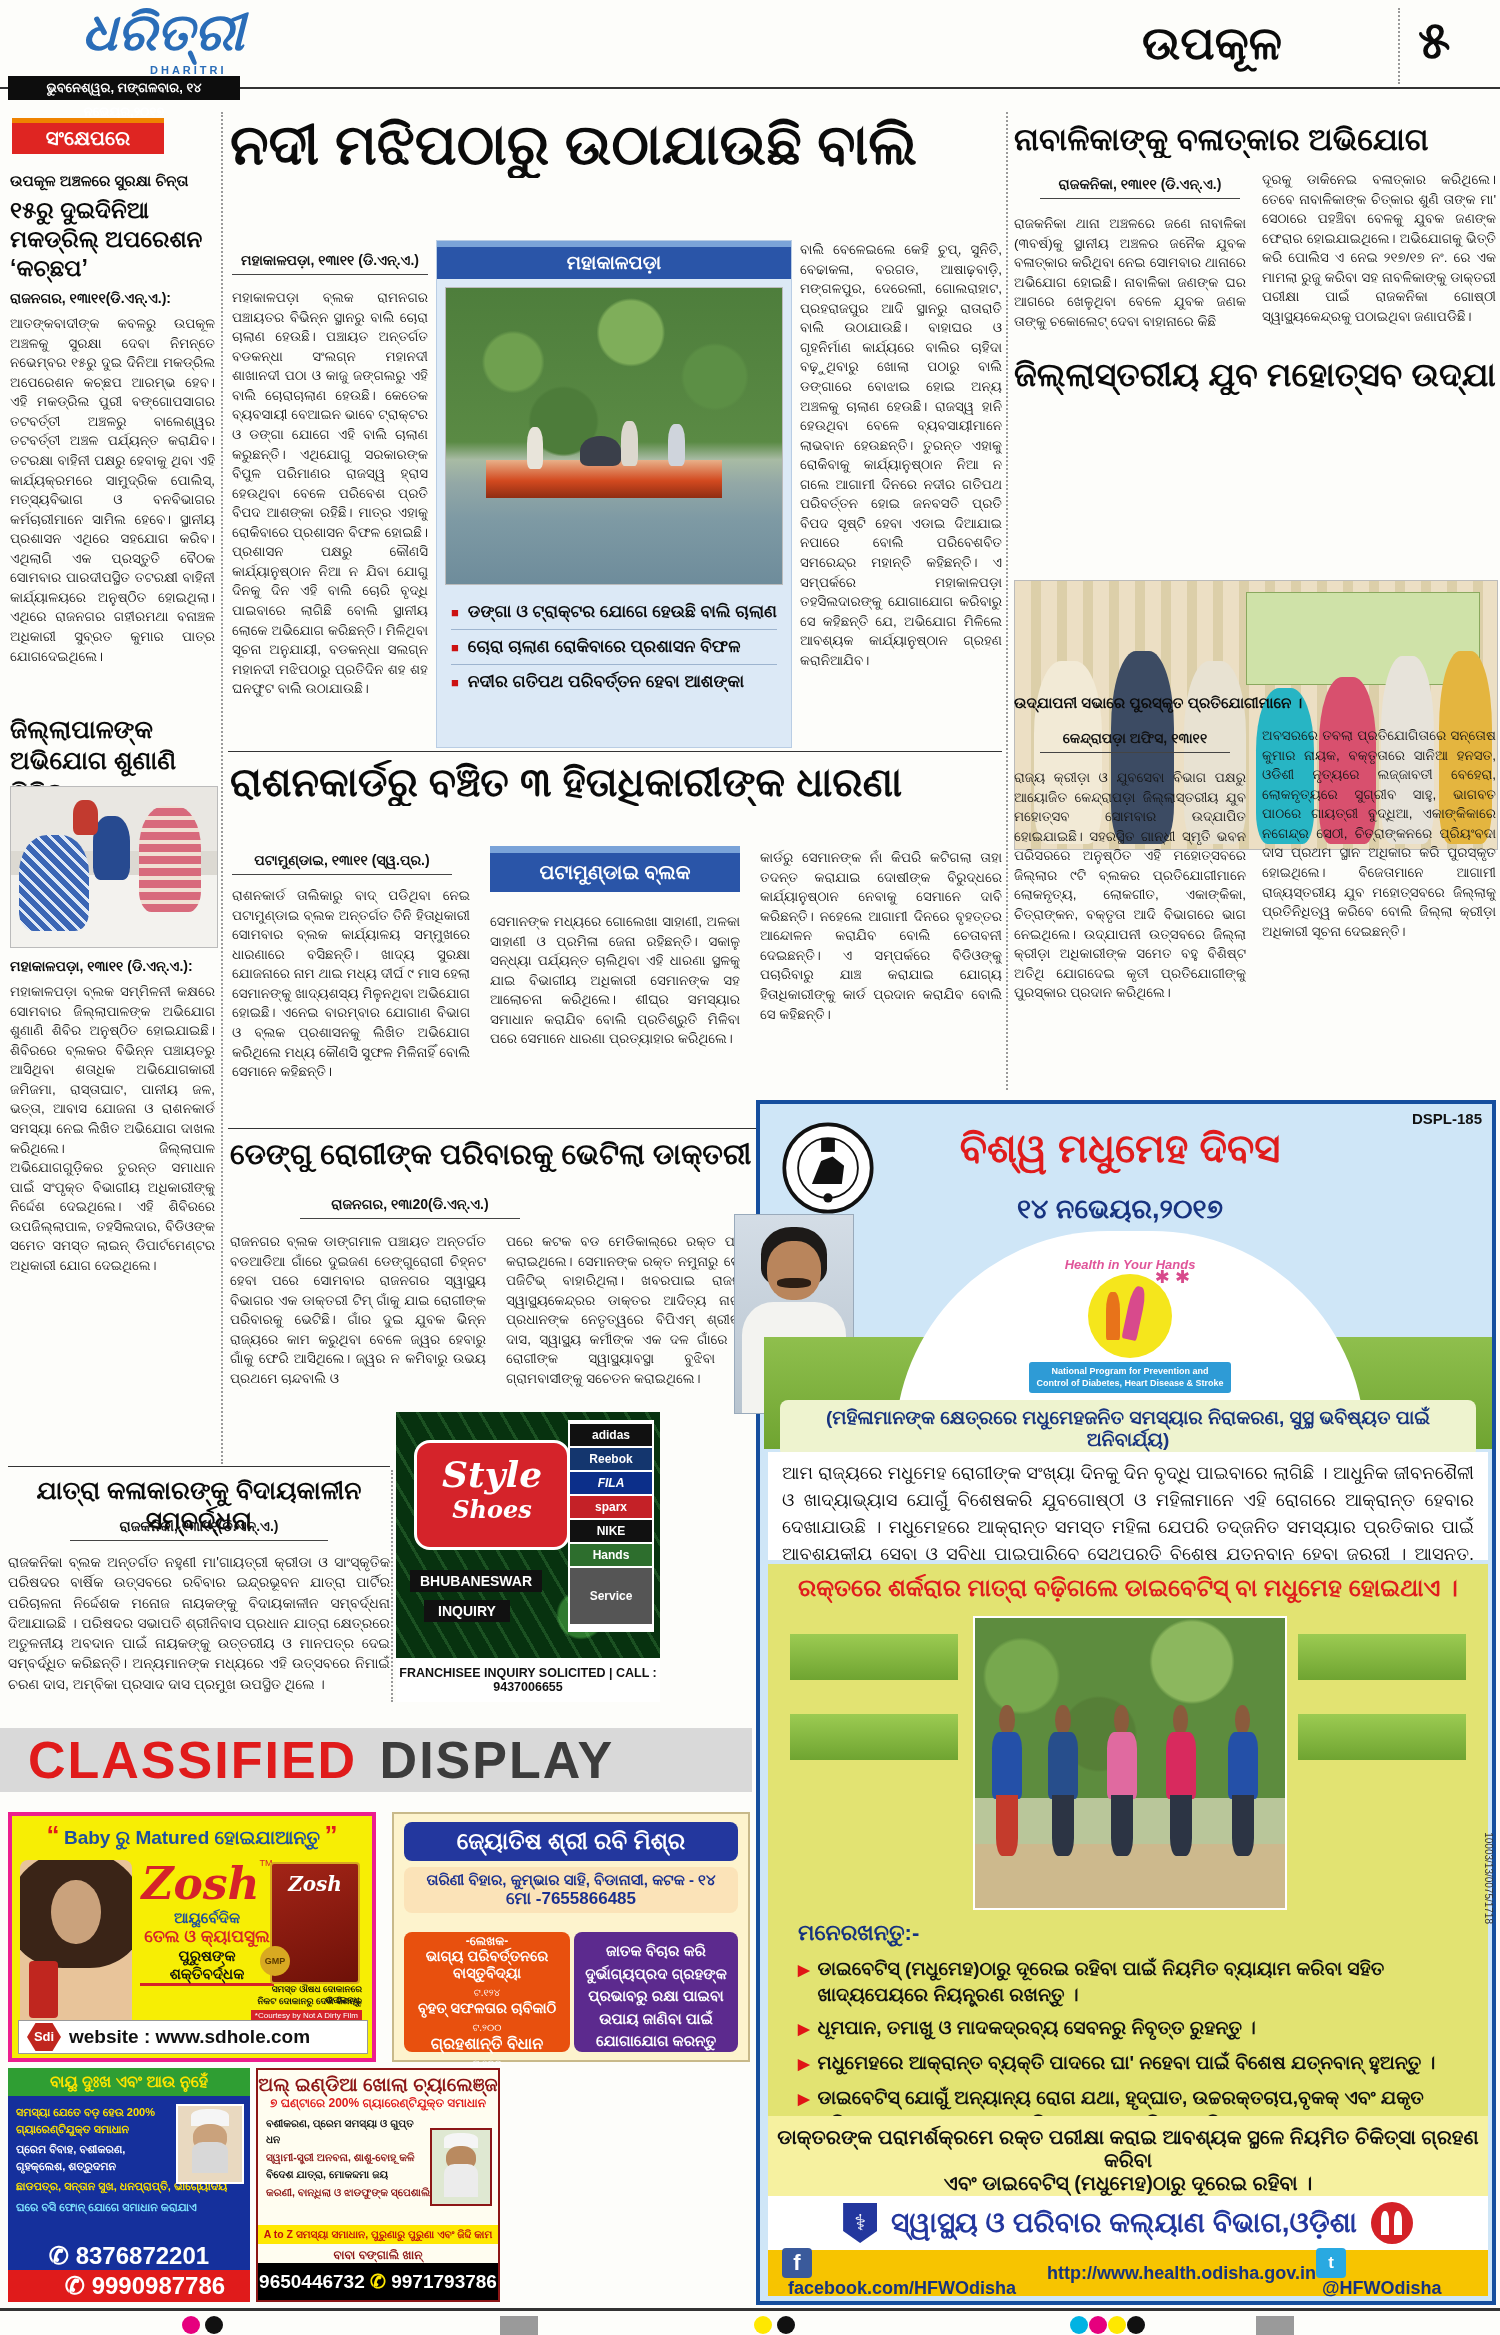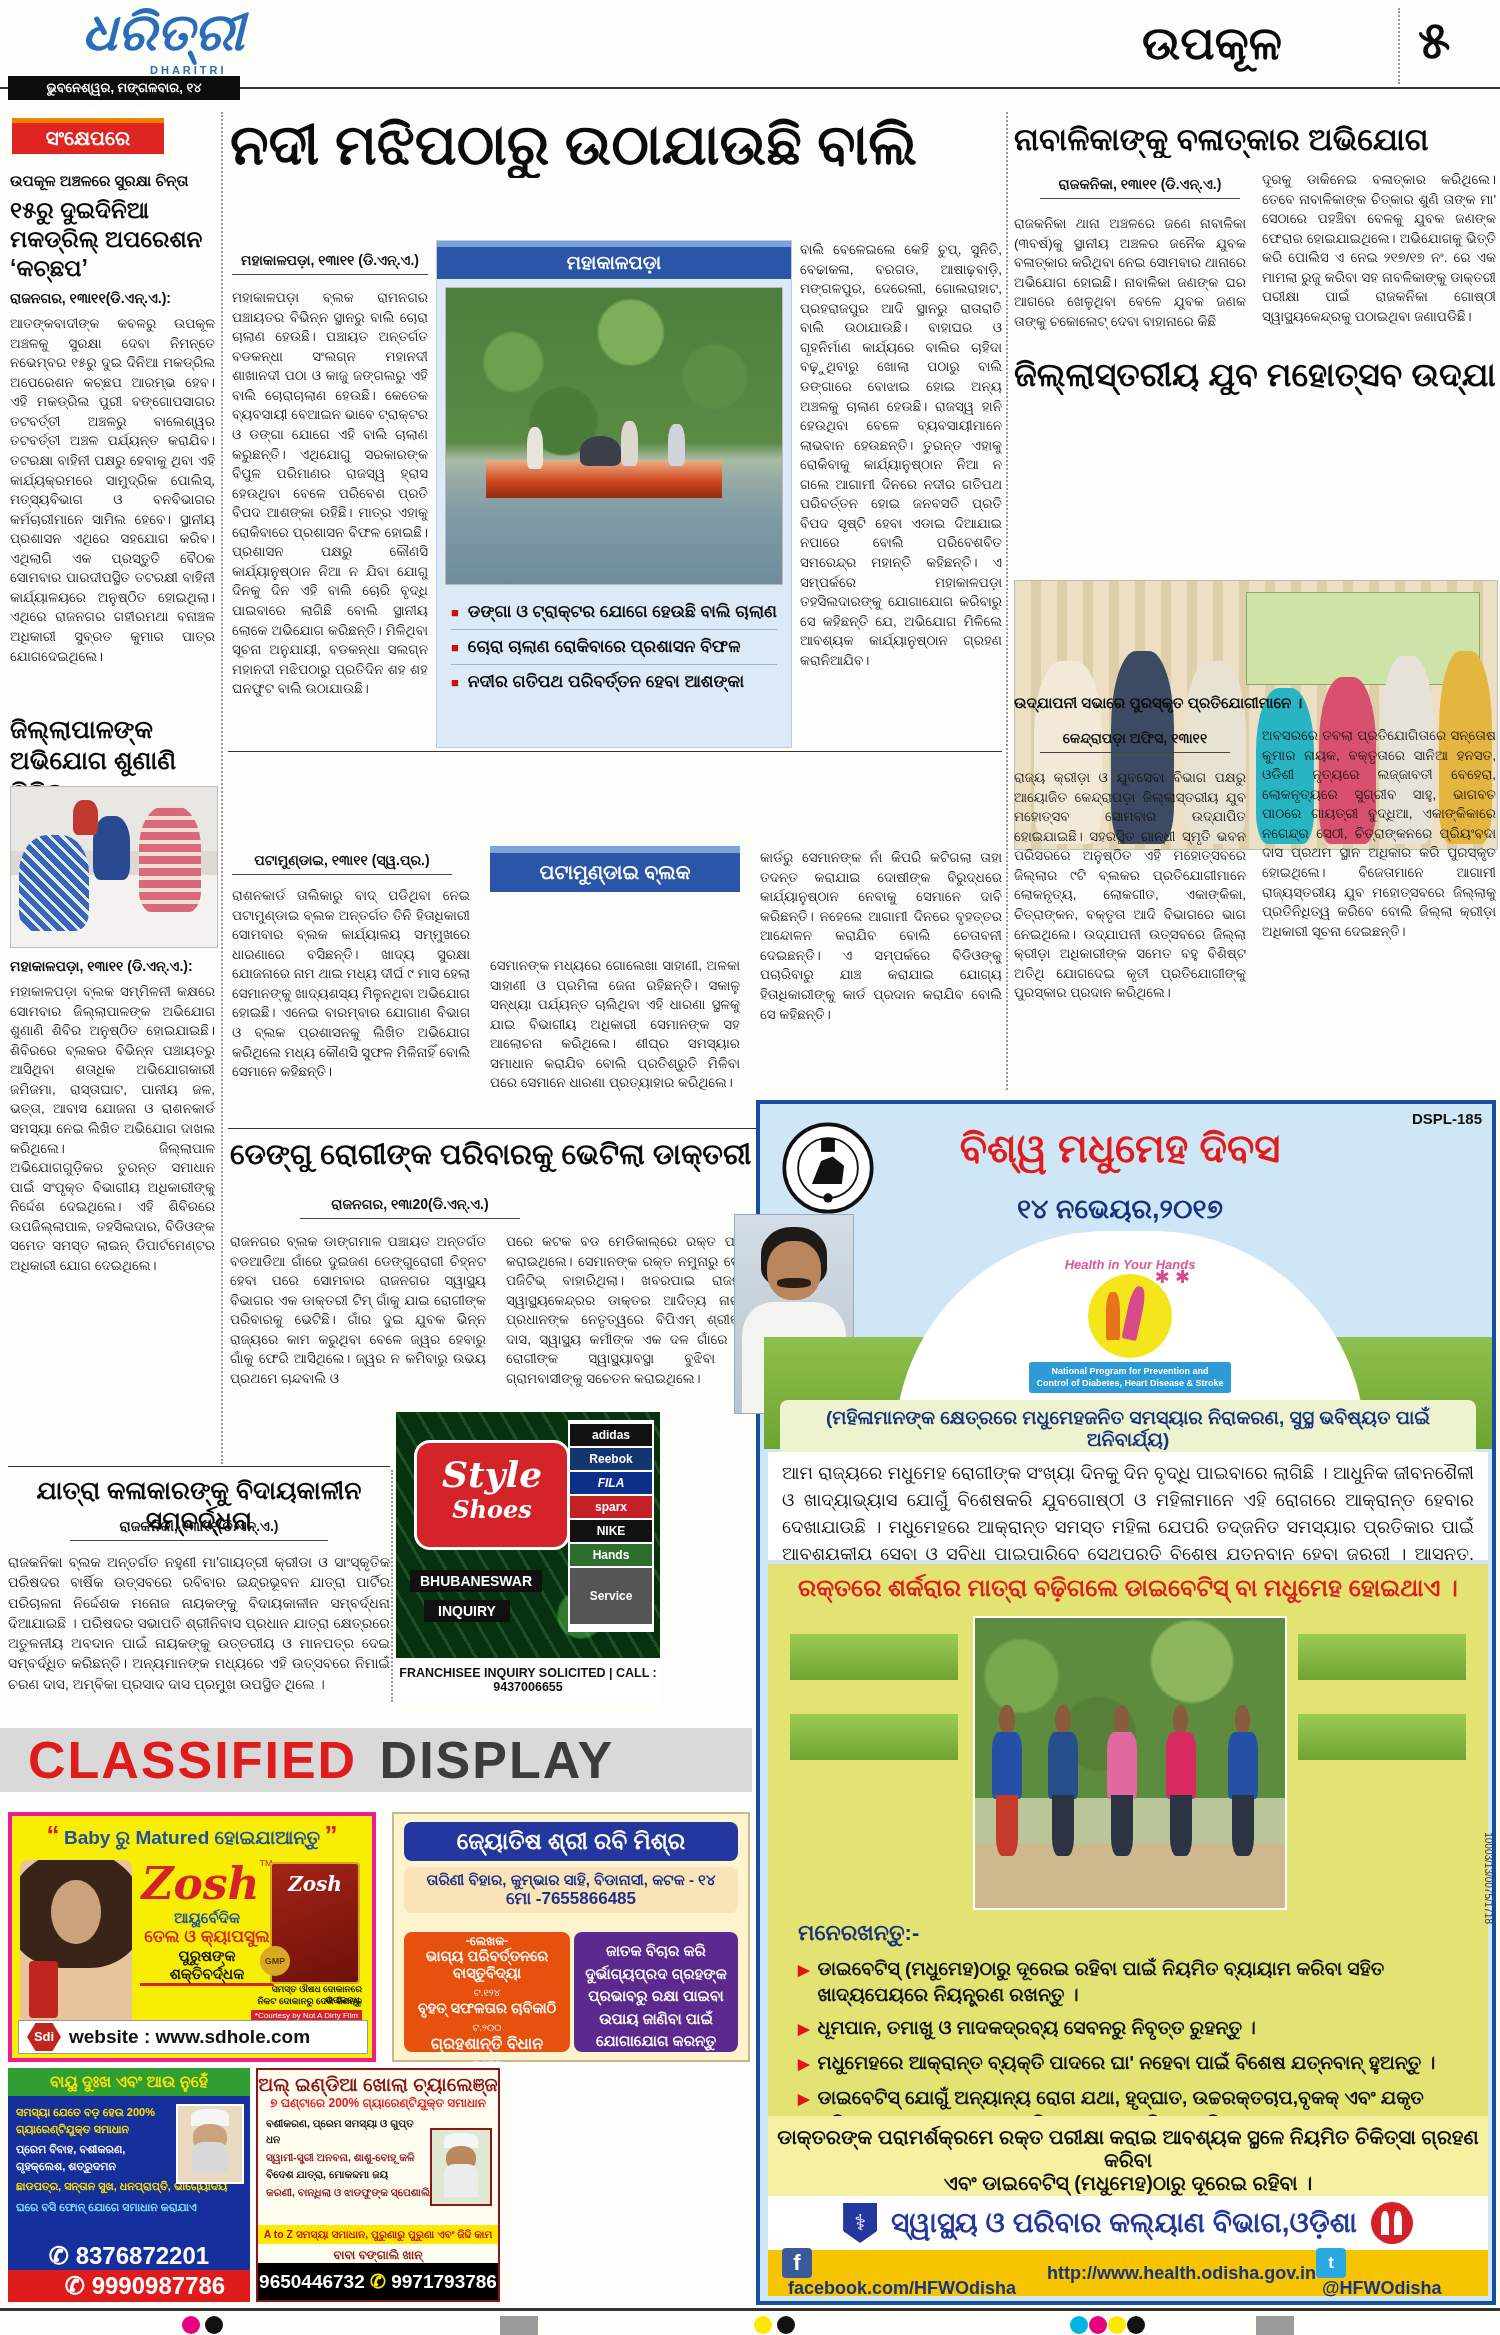--- a/index.html
+++ b/index.html
@@ -124,27 +124,28 @@
     <div class="fig" style="left:63%;top:36%;width:12%;height:62%;background:#d8506e;"></div>
     <div class="fig" style="left:76%;top:28%;width:11%;height:70%;background:#e7e3da;"></div>
     <div class="fig" style="left:88%;top:26%;width:11%;height:72%;background:#e4b53f;"></div>
   </div>
   <div class="abs hl" style="left:1014px;top:694px;width:482px;font-size:15px;">ଉଦ୍‌ଯାପନୀ ସଭାରେ ପୁରସ୍କୃତ ପ୍ରତିଯୋଗୀମାନେ ।</div>
   <div class="abs byl" style="left:1040px;top:730px;width:190px;">କେନ୍ଦ୍ରାପଡ଼ା ଅଫିସ, ୧୩ା୧୧</div>
   <div class="abs j" style="left:1014px;top:768px;width:232px;height:318px;">ରାଜ୍ୟ କ୍ରୀଡ଼ା ଓ ଯୁବସେବା ବିଭାଗ ପକ୍ଷରୁ ଆୟୋଜିତ କେନ୍ଦ୍ରାପଡ଼ା ଜିଲ୍ଲାସ୍ତରୀୟ ଯୁବ ମହୋତ୍ସବ ସୋମବାର ଉଦ୍‌ଯାପିତ ହୋଇଯାଇଛି। ସହରସ୍ଥିତ ଗାନ୍ଧୀ ସ୍ମୃତି ଭବନ ପରିସରରେ ଅନୁଷ୍ଠିତ ଏହି ମହୋତ୍ସବରେ ଜିଲ୍ଲାର ୯ଟି ବ୍ଲକର ପ୍ରତିଯୋଗୀମାନେ ଲୋକନୃତ୍ୟ, ଲୋକଗୀତ, ଏକାଙ୍କିକା, ଚିତ୍ରାଙ୍କନ, ବକ୍ତୃତା ଆଦି ବିଭାଗରେ ଭାଗ ନେଇଥିଲେ। ଉଦ୍‌ଯାପନୀ ଉତ୍ସବରେ ଜିଲ୍ଲା କ୍ରୀଡ଼ା ଅଧିକାରୀଙ୍କ ସମେତ ବହୁ ବିଶିଷ୍ଟ ଅତିଥି ଯୋଗଦେଇ କୃତୀ ପ୍ରତିଯୋଗୀଙ୍କୁ ପୁରସ୍କାର ପ୍ରଦାନ କରିଥିଲେ।</div>
   <div class="abs j" style="left:1262px;top:726px;width:234px;height:360px;">ଅବସରରେ ତବଲା ପ୍ରତିଯୋଗିତାରେ ସନ୍ତୋଷ କୁମାର ନାୟକ, ବକ୍ତୃତାରେ ସାନିଆ ହନସତ, ଓଡିଶୀ ନୃତ୍ୟରେ ଲଜ୍ଜାବତୀ ବେହେରା, ଲୋକନୃତ୍ୟରେ ସୁଗ୍ରୀବ ସାହୁ, ଭାଗବତ ପାଠରେ ଗାୟତ୍ରୀ ବୁଦ୍ଧିଆ, ଏକାଙ୍କିକାରେ ନଗେନ୍ଦ୍ର ସେଠୀ, ଚିତ୍ରାଙ୍କନରେ ପ୍ରିୟଂବଦା ଦାସ ପ୍ରଥମ ସ୍ଥାନ ଅଧିକାର କରି ପୁରସ୍କୃତ ହୋଇଥିଲେ। ବିଜେତାମାନେ ଆଗାମୀ ରାଜ୍ୟସ୍ତରୀୟ ଯୁବ ମହୋତ୍ସବରେ ଜିଲ୍ଲାକୁ ପ୍ରତିନିଧିତ୍ୱ କରିବେ ବୋଲି ଜିଲ୍ଲା କ୍ରୀଡ଼ା ଅଧିକାରୀ ସୂଚନା ଦେଇଛନ୍ତି।</div>
 
   <div class="abs rule" style="left:228px;top:751px;width:774px;height:1px;"></div>
+  <div class="abs hl wsnw" style="left:230px;top:760px;width:774px;font-size:40px;overflow:hidden;">ରାଶନକାର୍ଡରୁ ବଞ୍ଚିତ ୩ ହିତାଧିକାରୀଙ୍କ ଧାରଣା</div>
   <div class="abs byl" style="left:232px;top:852px;width:220px;">ପଟାମୁଣ୍ଡାଇ, ୧୩ା୧୧ (ସ୍ୱ.ପ୍ର.)</div>
   <div class="abs" style="left:490px;top:846px;width:250px;">
     <div style="height:7px;background:#7aa3d8;"></div>
     <div style="background:#2a55a8;color:#fff;font-weight:bold;font-size:20px;text-align:center;padding:8px 0;">ପଟାମୁଣ୍ଡାଇ ବ୍ଲକ</div>
   </div>
   <div class="abs j" style="left:232px;top:886px;width:238px;height:236px;">ରାଶନକାର୍ଡ ତାଲିକାରୁ ବାଦ୍ ପଡିଥିବା ନେଇ ପଟାମୁଣ୍ଡାଇ ବ୍ଲକ ଅନ୍ତର୍ଗତ ତିନି ହିତାଧିକାରୀ ସୋମବାର ବ୍ଲକ କାର୍ଯ୍ୟାଳୟ ସମ୍ମୁଖରେ ଧାରଣାରେ ବସିଛନ୍ତି। ଖାଦ୍ୟ ସୁରକ୍ଷା ଯୋଜନାରେ ନାମ ଥାଇ ମଧ୍ୟ ଦୀର୍ଘ ୯ ମାସ ହେଲା ସେମାନଙ୍କୁ ଖାଦ୍ୟଶସ୍ୟ ମିଳୁନଥିବା ଅଭିଯୋଗ ହୋଇଛି। ଏନେଇ ବାରମ୍ବାର ଯୋଗାଣ ବିଭାଗ ଓ ବ୍ଲକ ପ୍ରଶାସନକୁ ଲିଖିତ ଅଭିଯୋଗ କରିଥିଲେ ମଧ୍ୟ କୌଣସି ସୁଫଳ ମିଳିନାହିଁ ବୋଲି ସେମାନେ କହିଛନ୍ତି।</div>
-  <div class="abs j" style="left:490px;top:956px;width:250px;height:210px;">ସେମାନଙ୍କ ମଧ୍ୟରେ ଗୋଲେଖା ସାହାଣୀ, ଅଳକା ସାହାଣୀ ଓ ପ୍ରମିଳା ଜେନା ରହିଛନ୍ତି। ସକାଳୁ ସନ୍ଧ୍ୟା ପର୍ଯ୍ୟନ୍ତ ଚାଲିଥିବା ଏହି ଧାରଣା ସ୍ଥଳକୁ ଯାଇ ବିଭାଗୀୟ ଅଧିକାରୀ ସେମାନଙ୍କ ସହ ଆଲୋଚନା କରିଥିଲେ। ଶୀଘ୍ର ସମସ୍ୟାର ସମାଧାନ କରାଯିବ ବୋଲି ପ୍ରତିଶ୍ରୁତି ମିଳିବା ପରେ ସେମାନେ ଧାରଣା ପ୍ରତ୍ୟାହାର କରିଥିଲେ।</div>
+  <div class="abs j" style="left:490px;top:912px;width:250px;height:210px;">ସେମାନଙ୍କ ମଧ୍ୟରେ ଗୋଲେଖା ସାହାଣୀ, ଅଳକା ସାହାଣୀ ଓ ପ୍ରମିଳା ଜେନା ରହିଛନ୍ତି। ସକାଳୁ ସନ୍ଧ୍ୟା ପର୍ଯ୍ୟନ୍ତ ଚାଲିଥିବା ଏହି ଧାରଣା ସ୍ଥଳକୁ ଯାଇ ବିଭାଗୀୟ ଅଧିକାରୀ ସେମାନଙ୍କ ସହ ଆଲୋଚନା କରିଥିଲେ। ଶୀଘ୍ର ସମସ୍ୟାର ସମାଧାନ କରାଯିବ ବୋଲି ପ୍ରତିଶ୍ରୁତି ମିଳିବା ପରେ ସେମାନେ ଧାରଣା ପ୍ରତ୍ୟାହାର କରିଥିଲେ।</div>
   <div class="abs j" style="left:760px;top:848px;width:242px;height:274px;">କାର୍ଡରୁ ସେମାନଙ୍କ ନାଁ କିପରି କଟିଗଲା ତାହା ତଦନ୍ତ କରାଯାଇ ଦୋଷୀଙ୍କ ବିରୁଦ୍ଧରେ କାର୍ଯ୍ୟାନୁଷ୍ଠାନ ନେବାକୁ ସେମାନେ ଦାବି କରିଛନ୍ତି। ନହେଲେ ଆଗାମୀ ଦିନରେ ବୃହତ୍ତର ଆନ୍ଦୋଳନ କରାଯିବ ବୋଲି ଚେତାବନୀ ଦେଇଛନ୍ତି। ଏ ସମ୍ପର୍କରେ ବିଡିଓଙ୍କୁ ପଚାରିବାରୁ ଯାଞ୍ଚ କରାଯାଇ ଯୋଗ୍ୟ ହିତାଧିକାରୀଙ୍କୁ କାର୍ଡ ପ୍ରଦାନ କରାଯିବ ବୋଲି ସେ କହିଛନ୍ତି।</div>
 
   <div class="abs rule" style="left:228px;top:1128px;width:534px;height:1px;"></div>
   <div class="abs hl wsnw" style="left:230px;top:1138px;width:534px;font-size:29px;overflow:hidden;">ଡେଙ୍ଗୁ ରୋଗୀଙ୍କ ପରିବାରକୁ ଭେଟିଲା ଡାକ୍ତରୀ ଟିମ୍</div>
   <div class="abs byl" style="left:300px;top:1196px;width:220px;">ରାଜନଗର, ୧୩ା20(ଡି.ଏନ୍.ଏ.)</div>
   <div class="abs j" style="left:230px;top:1232px;width:256px;height:230px;">ରାଜନଗର ବ୍ଲକ ଡାଙ୍ଗମାଳ ପଞ୍ଚାୟତ ଅନ୍ତର୍ଗତ ବଡଆଡିଆ ଗାଁରେ ଦୁଇଜଣ ଡେଙ୍ଗୁରୋଗୀ ଚିହ୍ନଟ ହେବା ପରେ ସୋମବାର ରାଜନଗର ସ୍ୱାସ୍ଥ୍ୟ ବିଭାଗର ଏକ ଡାକ୍ତରୀ ଟିମ୍ ଗାଁକୁ ଯାଇ ରୋଗୀଙ୍କ ପରିବାରକୁ ଭେଟିଛି। ଗାଁର ଦୁଇ ଯୁବକ ଭିନ୍ନ ରାଜ୍ୟରେ କାମ କରୁଥିବା ବେଳେ ଜ୍ୱର ହେବାରୁ ଗାଁକୁ ଫେରି ଆସିଥିଲେ। ଜ୍ୱର ନ କମିବାରୁ ଉଭୟ ପ୍ରଥମେ ଚାନ୍ଦବାଲି ଓ</div>
   <div class="abs j" style="left:506px;top:1232px;width:256px;height:230px;">ପରେ କଟକ ବଡ ମେଡିକାଲ୍‌ରେ ରକ୍ତ ପରୀକ୍ଷା କରାଇଥିଲେ। ସେମାନଙ୍କ ରକ୍ତ ନମୁନାରୁ ଡେଙ୍ଗୁ ପଜିଟିଭ୍ ବାହାରିଥିଲା। ଖବରପାଇ ରାଜନଗର ସ୍ୱାସ୍ଥ୍ୟକେନ୍ଦ୍ରର ଡାକ୍ତର ଆଦିତ୍ୟ ନାରାୟଣ ପ୍ରଧାନଙ୍କ ନେତୃତ୍ୱରେ ବିପିଏମ୍ ଶ୍ରୀକାନ୍ତ ଦାସ, ସ୍ୱାସ୍ଥ୍ୟ କର୍ମୀଙ୍କ ଏକ ଦଳ ଗାଁରେ ପହଞ୍ଚି ରୋଗୀଙ୍କ ସ୍ୱାସ୍ଥ୍ୟାବସ୍ଥା ବୁଝିବା ସହ ଗ୍ରାମବାସୀଙ୍କୁ ସଚେତନ କରାଇଥିଲେ।</div>
 
   <div class="abs rule" style="left:8px;top:1466px;width:382px;height:1px;"></div>
   <div class="abs hl" style="left:8px;top:1476px;width:382px;font-size:25px;text-align:center;">ଯାତ୍ରା କଳାକାରଙ୍କୁ ବିଦାୟକାଳୀନ ସମ୍ବର୍ଦ୍ଧନା</div>

